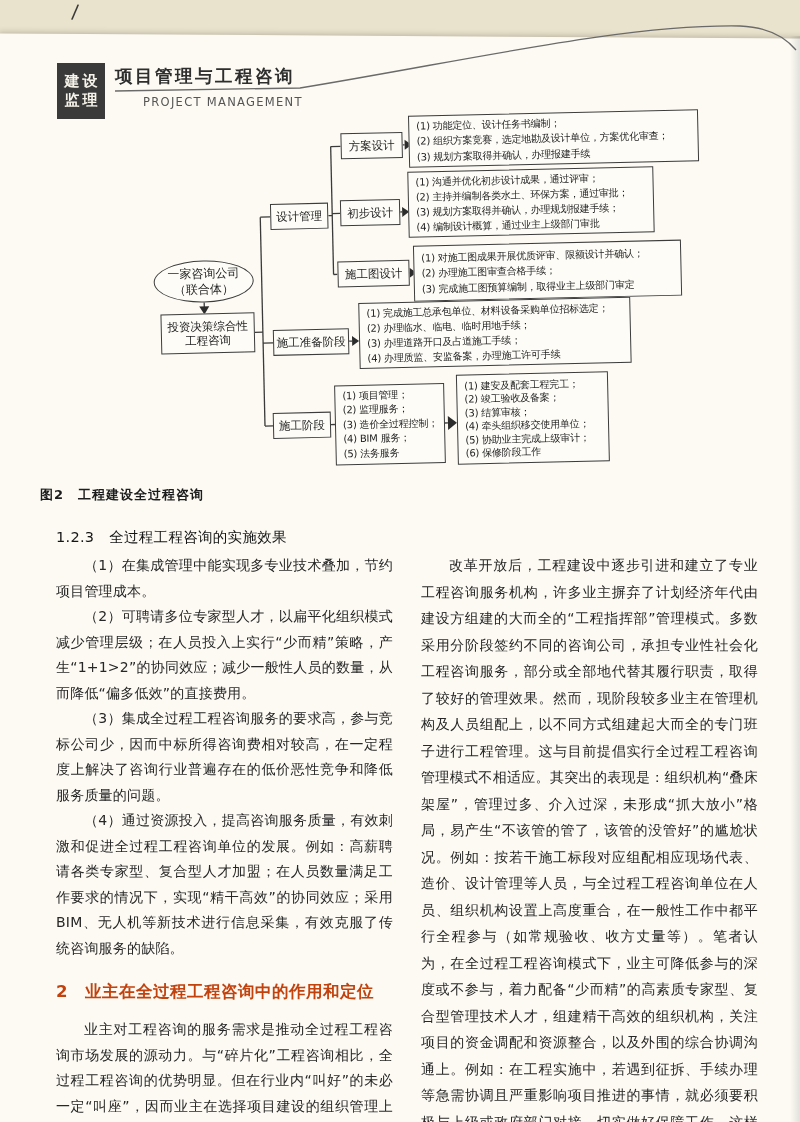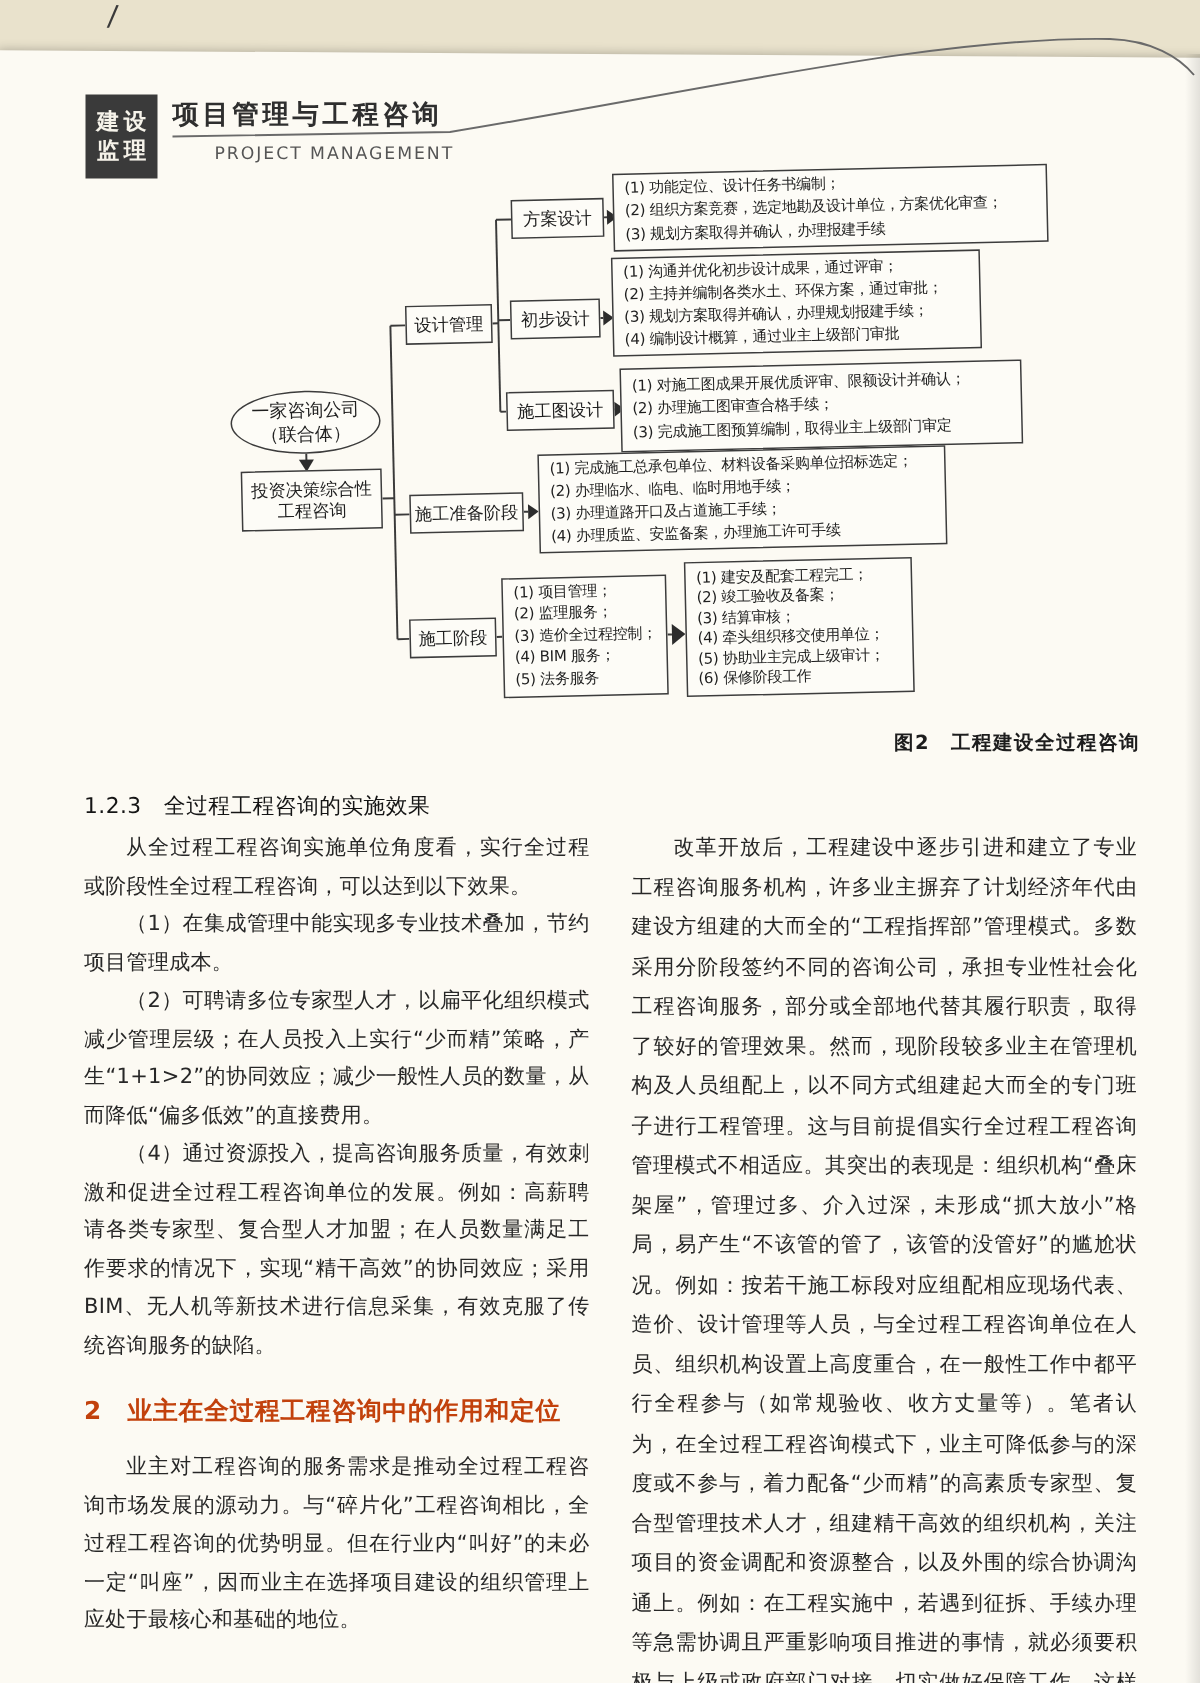--- a/index.html
+++ b/index.html
@@ -57,21 +57,21 @@
   .node.ellipse { border-radius:50%; font-size:12px; line-height:16px; }
   .node.detail {
     align-items:flex-start; text-align:left;
     padding:3px 4px 3px 7px; font-size:10px; letter-spacing:-0.2px;
   }
   .node.detail .dline { white-space:nowrap; padding-left:18px; text-indent:-18px; }
   .lh15 .dline { line-height:15.5px; } .lh15b .dline { line-height:15px; }
   .lh14 .dline { line-height:14.5px; } .lh13 .dline { line-height:13.5px; }
   .fig-caption {
     position:absolute; left:40px; top:486px; width:720px;
-    text-align:right; font-size:13px; font-weight:bold; color:#1d1d1d; letter-spacing:1px;
+    text-align:left; font-size:13px; font-weight:bold; color:#1d1d1d; letter-spacing:1px;
   }
   
   .columns {
     position:absolute; left:56px; top:528px; width:702px;
     display:flex; gap:28px;
   }
   .col { flex:1; }
   .col p {
     font-size:14px; line-height:25.5px; text-align:justify; text-indent:2em;
     letter-spacing:0.2px; color:#272727;
@@ -202,23 +202,23 @@
         <div class="dline">(5) 协助业主完成上级审计；</div>
         <div class="dline">(6) 保修阶段工作</div>
       </div>
   </div>
 
   <div class="fig-caption">图2　工程建设全过程咨询</div>
 
   <div class="columns">
     <div class="col col-left">
       <div class="h123">1.2.3　全过程工程咨询的实施效果</div>
-      <p>从全过程工程咨询实施单位角度看，实行全过程或阶段性全过程工程咨询，可以达到以下效果。</p>
       <p>（1）在集成管理中能实现多专业技术叠加，节约项目管理成本。</p>
       <p>（2）可聘请多位专家型人才，以扁平化组织模式减少管理层级；在人员投入上实行“少而精”策略，产生“1+1&gt;2”的协同效应；减少一般性人员的数量，从而降低“偏多低效”的直接费用。</p>
+      <p>（3）集成全过程工程咨询服务的要求高，参与竞标公司少，因而中标所得咨询费相对较高，在一定程度上解决了咨询行业普遍存在的低价恶性竞争和降低服务质量的问题。</p>
       <p>（4）通过资源投入，提高咨询服务质量，有效刺激和促进全过程工程咨询单位的发展。例如：高薪聘请各类专家型、复合型人才加盟；在人员数量满足工作要求的情况下，实现“精干高效”的协同效应；采用 BIM、无人机等新技术进行信息采集，有效克服了传统咨询服务的缺陷。</p>
       <div class="h2">2　业主在全过程工程咨询中的作用和定位</div>
       <p>业主对工程咨询的服务需求是推动全过程工程咨询市场发展的源动力。与“碎片化”工程咨询相比，全过程工程咨询的优势明显。但在行业内“叫好”的未必一定“叫座”，因而业主在选择项目建设的组织管理上应处于最核心和基础的地位。</p>
     </div>
     <div class="col col-right">
       <p>改革开放后，工程建设中逐步引进和建立了专业工程咨询服务机构，许多业主摒弃了计划经济年代由建设方组建的大而全的“工程指挥部”管理模式。多数采用分阶段签约不同的咨询公司，承担专业性社会化工程咨询服务，部分或全部地代替其履行职责，取得了较好的管理效果。然而，现阶段较多业主在管理机构及人员组配上，以不同方式组建起大而全的专门班子进行工程管理。这与目前提倡实行全过程工程咨询管理模式不相适应。其突出的表现是：组织机构“叠床架屋”，管理过多、介入过深，未形成“抓大放小”格局，易产生“不该管的管了，该管的没管好”的尴尬状况。例如：按若干施工标段对应组配相应现场代表、造价、设计管理等人员，与全过程工程咨询单位在人员、组织机构设置上高度重合，在一般性工作中都平行全程参与（如常规验收、收方丈量等）。笔者认为，在全过程工程咨询模式下，业主可降低参与的深度或不参与，着力配备“少而精”的高素质专家型、复合型管理技术人才，组建精干高效的组织机构，关注项目的资金调配和资源整合，以及外围的综合协调沟通上。例如：在工程实施中，若遇到征拆、手续办理等急需协调且严重影响项目推进的事情，就必须要积极与上级或政府部门对接，切实做好保障工作。这样才能与各参建方一起形成协同叠加效应，有力推动工程的进展。</p>
     </div>
   </div>
 
 </div>

